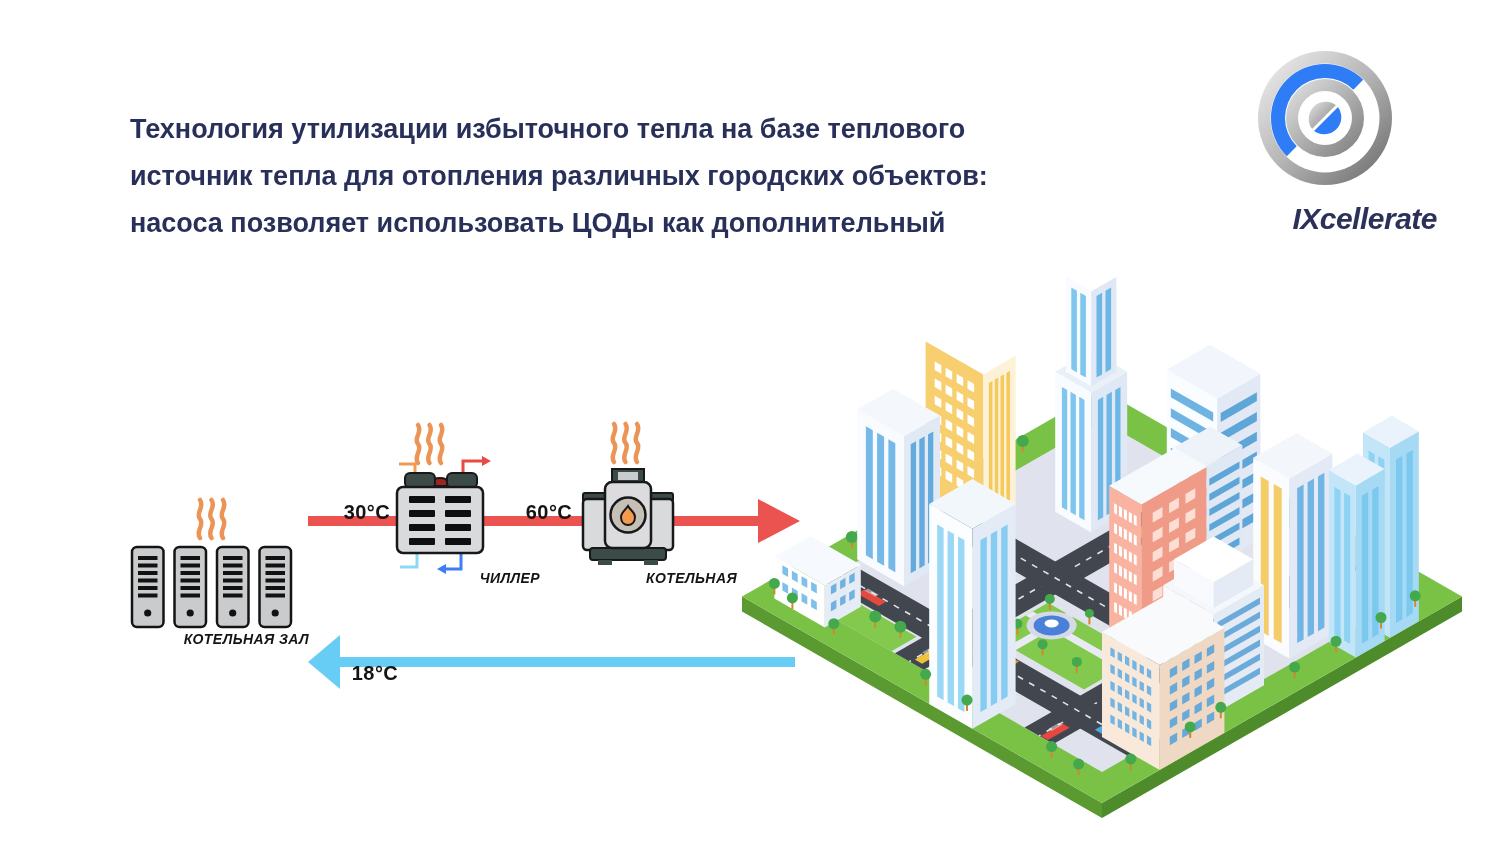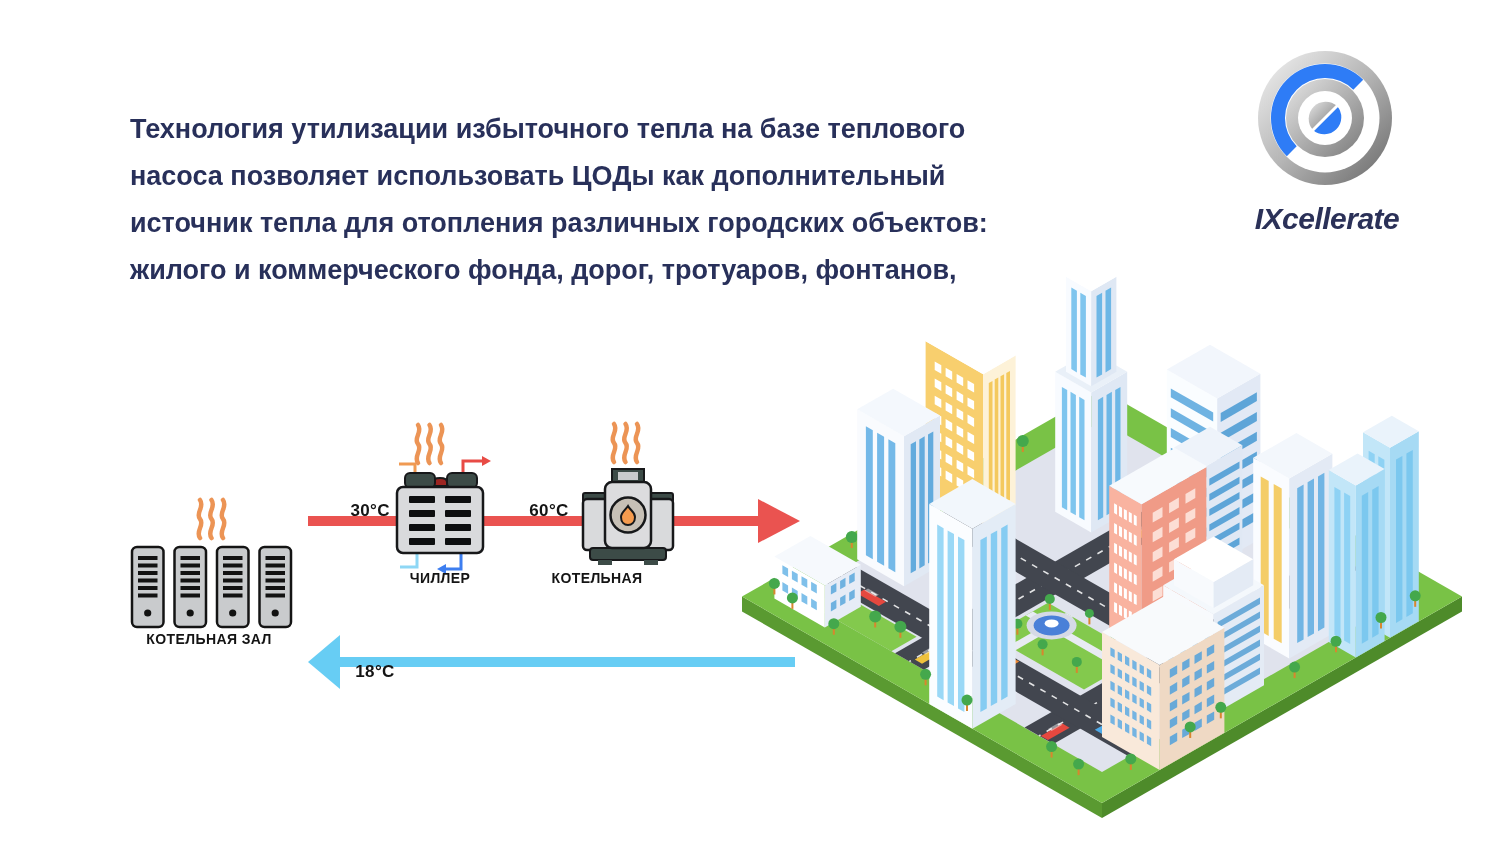--- a/index.html
+++ b/index.html
@@ -4,43 +4,42 @@
 <style>
   html,body{margin:0;padding:0;background:#ffffff;}
   .page{position:relative;width:1500px;height:850px;background:#ffffff;overflow:hidden;
         font-family:"Liberation Sans",sans-serif;}
   .abs{position:absolute;}
   
   .intro{left:130px;top:106px;}
   .intro-line{white-space:nowrap;font-weight:700;font-size:27px;line-height:47px;color:#28305a;}
   
   .logo-mark{left:1245px;top:35px;}
-  .brand{left:1217px;top:202px;width:220px;text-align:center;font-weight:700;font-style:italic;
+  .brand{left:1217px;top:202px;width:220px;text-align:right;font-weight:700;font-style:italic;
          font-size:30px;color:#2b3158;letter-spacing:-0.5px;}
   
   .cap{position:absolute;font-weight:700;color:#141414;letter-spacing:.4px;}
-  .cap-label{font-size:14px;text-align:center;width:200px;}
-  .cap-temp{font-size:17px;width:150px;}
+  .cap-label{font-size:14px;text-align:right;width:200px;font-style:italic;}
+  .cap-temp{font-size:20px;width:150px;}
   #lbl-machine{left:109px;top:631px;}
   #lbl-chiller{left:340px;top:570px;}
-  #lbl-boiler{left:497px;top:570px;}
+  #lbl-boiler{left:537px;top:570px;}
   #lbl-t30{left:240px;top:501px;text-align:right;}
   #lbl-t60{left:474px;top:501px;text-align:center;}
   #lbl-t18{left:300px;top:662px;text-align:center;}
 </style>
 </head>
 <body>
 
 <div class="page">
 
   <div class="abs intro">
     <div class="intro-line">Технология утилизации избыточного тепла на базе теплового</div>
+    <div class="intro-line">источник тепла для отопления различных городских объектов:</div>
     <div class="intro-line">насоса позволяет использовать ЦОДы как дополнительный</div>
-    <div class="intro-line">источник тепла для отопления различных городских объектов:</div>
-    <div class="intro-line">жилого и коммерческого фонда, дорог, тротуаров, фонтанов,</div>
   </div>
 
   <svg class="abs logo-mark" width="165" height="168" viewBox="0 0 165 168">
     <defs>
       <linearGradient id="silver" x1="0" y1="0" x2="1" y2="1">
         <stop offset="0" stop-color="#f4f4f4"></stop>
           <stop offset="0.5" stop-color="#b5b5b5"></stop>
         <stop offset="1" stop-color="#666666"></stop>
       </linearGradient>
       <linearGradient id="silver2" x1="0" y1="0" x2="1" y2="1">

